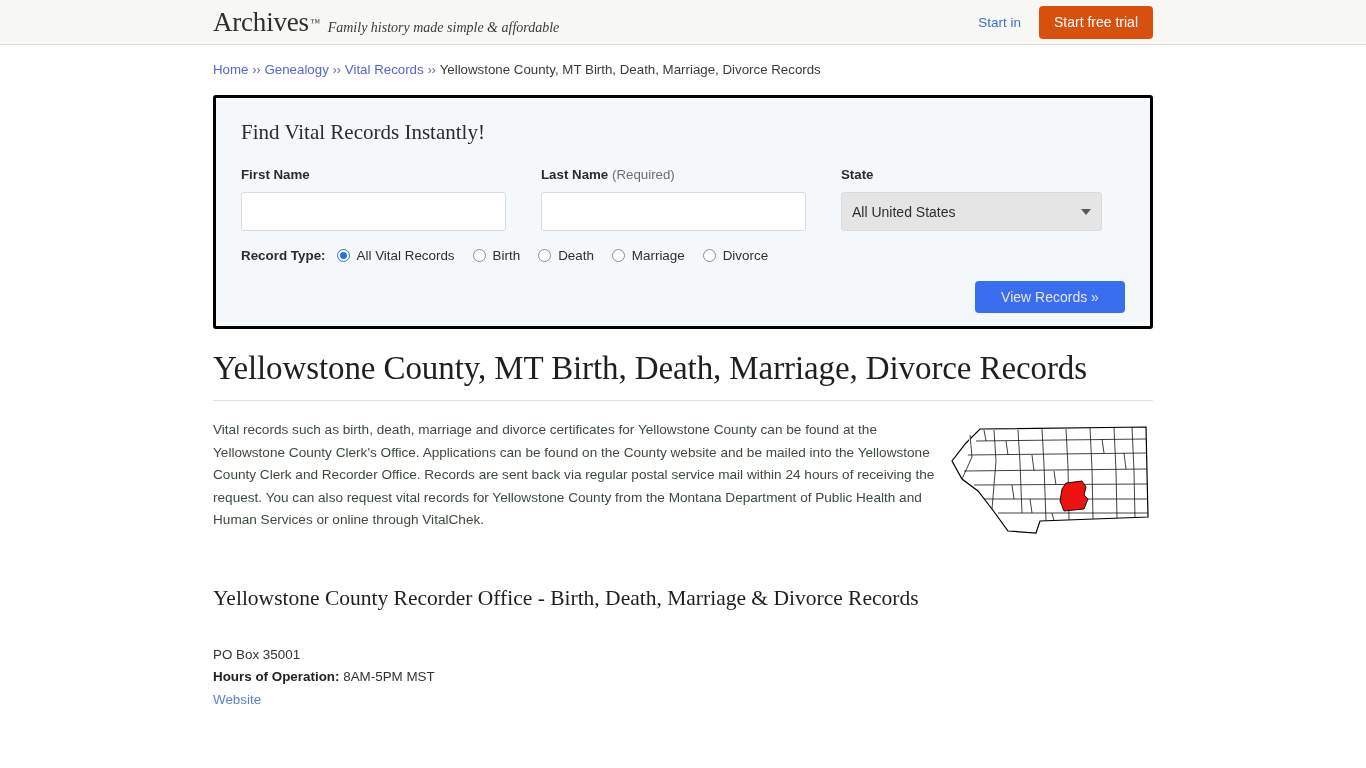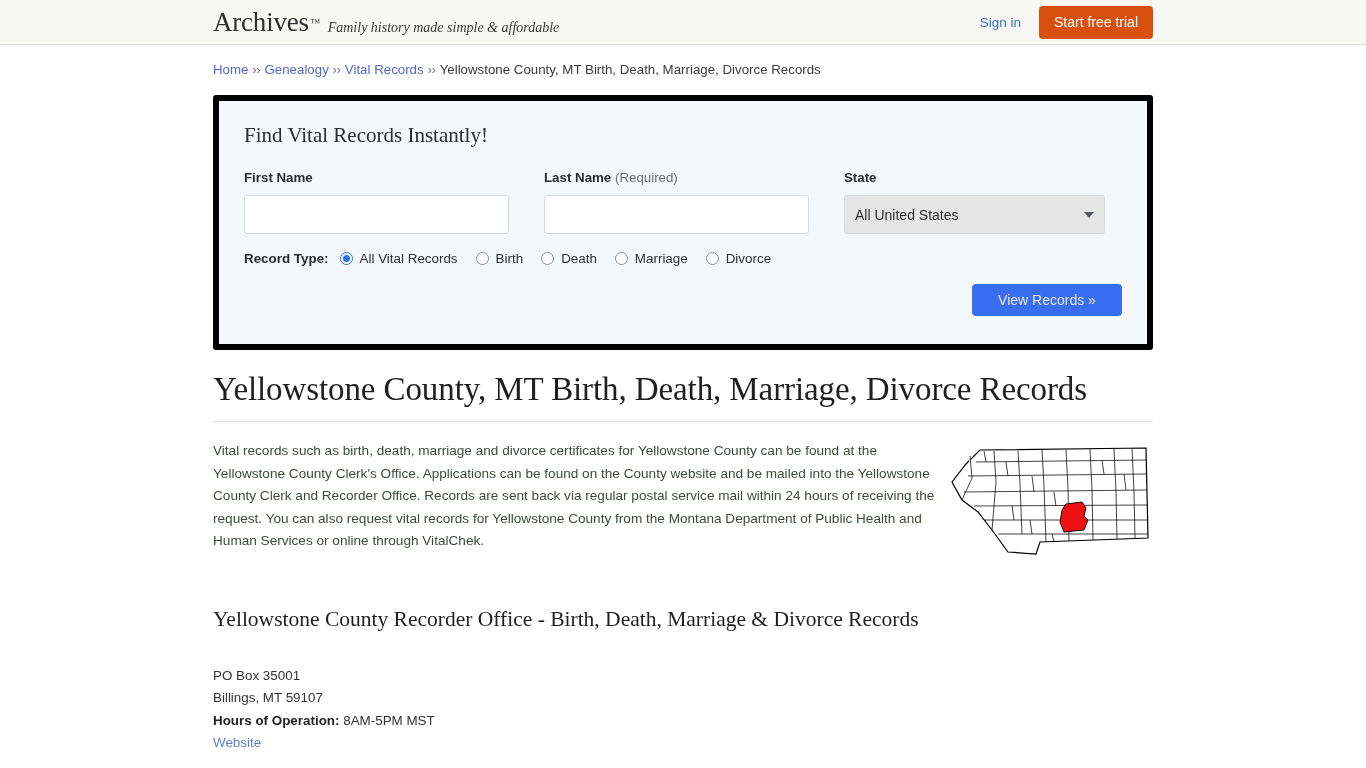--- a/index.html
+++ b/index.html
@@ -103,23 +103,23 @@
   .crumb-sep {
     color: #6a6aa8;
     margin: 0 4px;
     font-size: 12px;
   }
   .crumb-current { color: #3a3a3a; }
 
   
   .search-panel {
     background: #f5f8fb;
-    border: 6px solid #000000;
+    border: 3px solid #000000;
     border-radius: 3px;
-    padding: 22px 25px 28px 25px;
+    padding: 22px 25px 13px 25px;
     margin-bottom: 20px;
   }
   .panel-title {
     font-family: "Liberation Serif", serif;
     font-size: 21px;
     color: #2c2c2c;
     font-weight: normal;
     margin: 0 0 22px 0;
   }
   .field-row {
@@ -298,21 +298,21 @@
 <body>
 
 <div class="site-header">
   <div class="header-inner">
     <div class="logo-wrap">
       <span class="logo-text">Archives</span>
         <span class="logo-tm">™</span>
       <span class="tagline">Family history made simple &amp; affordable</span>
     </div>
     <div class="header-right">
-      <a class="signin-link">Sign in</a>
+      <a class="signin-link">Start in</a>
       <button class="trial-btn">Start free trial</button>
     </div>
   </div>
 </div>
 
 <div class="page">
 
   <div class="breadcrumb">
     <a>Home</a><span class="crumb-sep">››</span><a>Genealogy</a><span class="crumb-sep">››</span><a>Vital Records</a><span class="crumb-sep">››</span><span class="crumb-current">Yellowstone County, MT Birth, Death, Marriage, Divorce Records</span>
   </div>
@@ -409,19 +409,18 @@
 
         <path d="M118 62 L134 60 L138 66 L136 74 L140 78 L136 88 L116 90 L112 80 L114 68 Z" fill="#ee1111" stroke="#000000" stroke-width="0.9"></path>
       </svg>
     </div>
   </div>
 
   <h2 class="office-heading">Yellowstone County Recorder Office - Birth, Death, Marriage &amp; Divorce Records</h2>
 
   <div class="office-block">
     <div>PO Box 35001</div>
-    <div>Billings, MT 59107</div>
     <div><span class="bold">Hours of Operation:</span> <span>8AM-5PM MST</span></div>
     <div><a>Website</a></div>
 
   </div>
 
 </div>
 
 </body></html>

